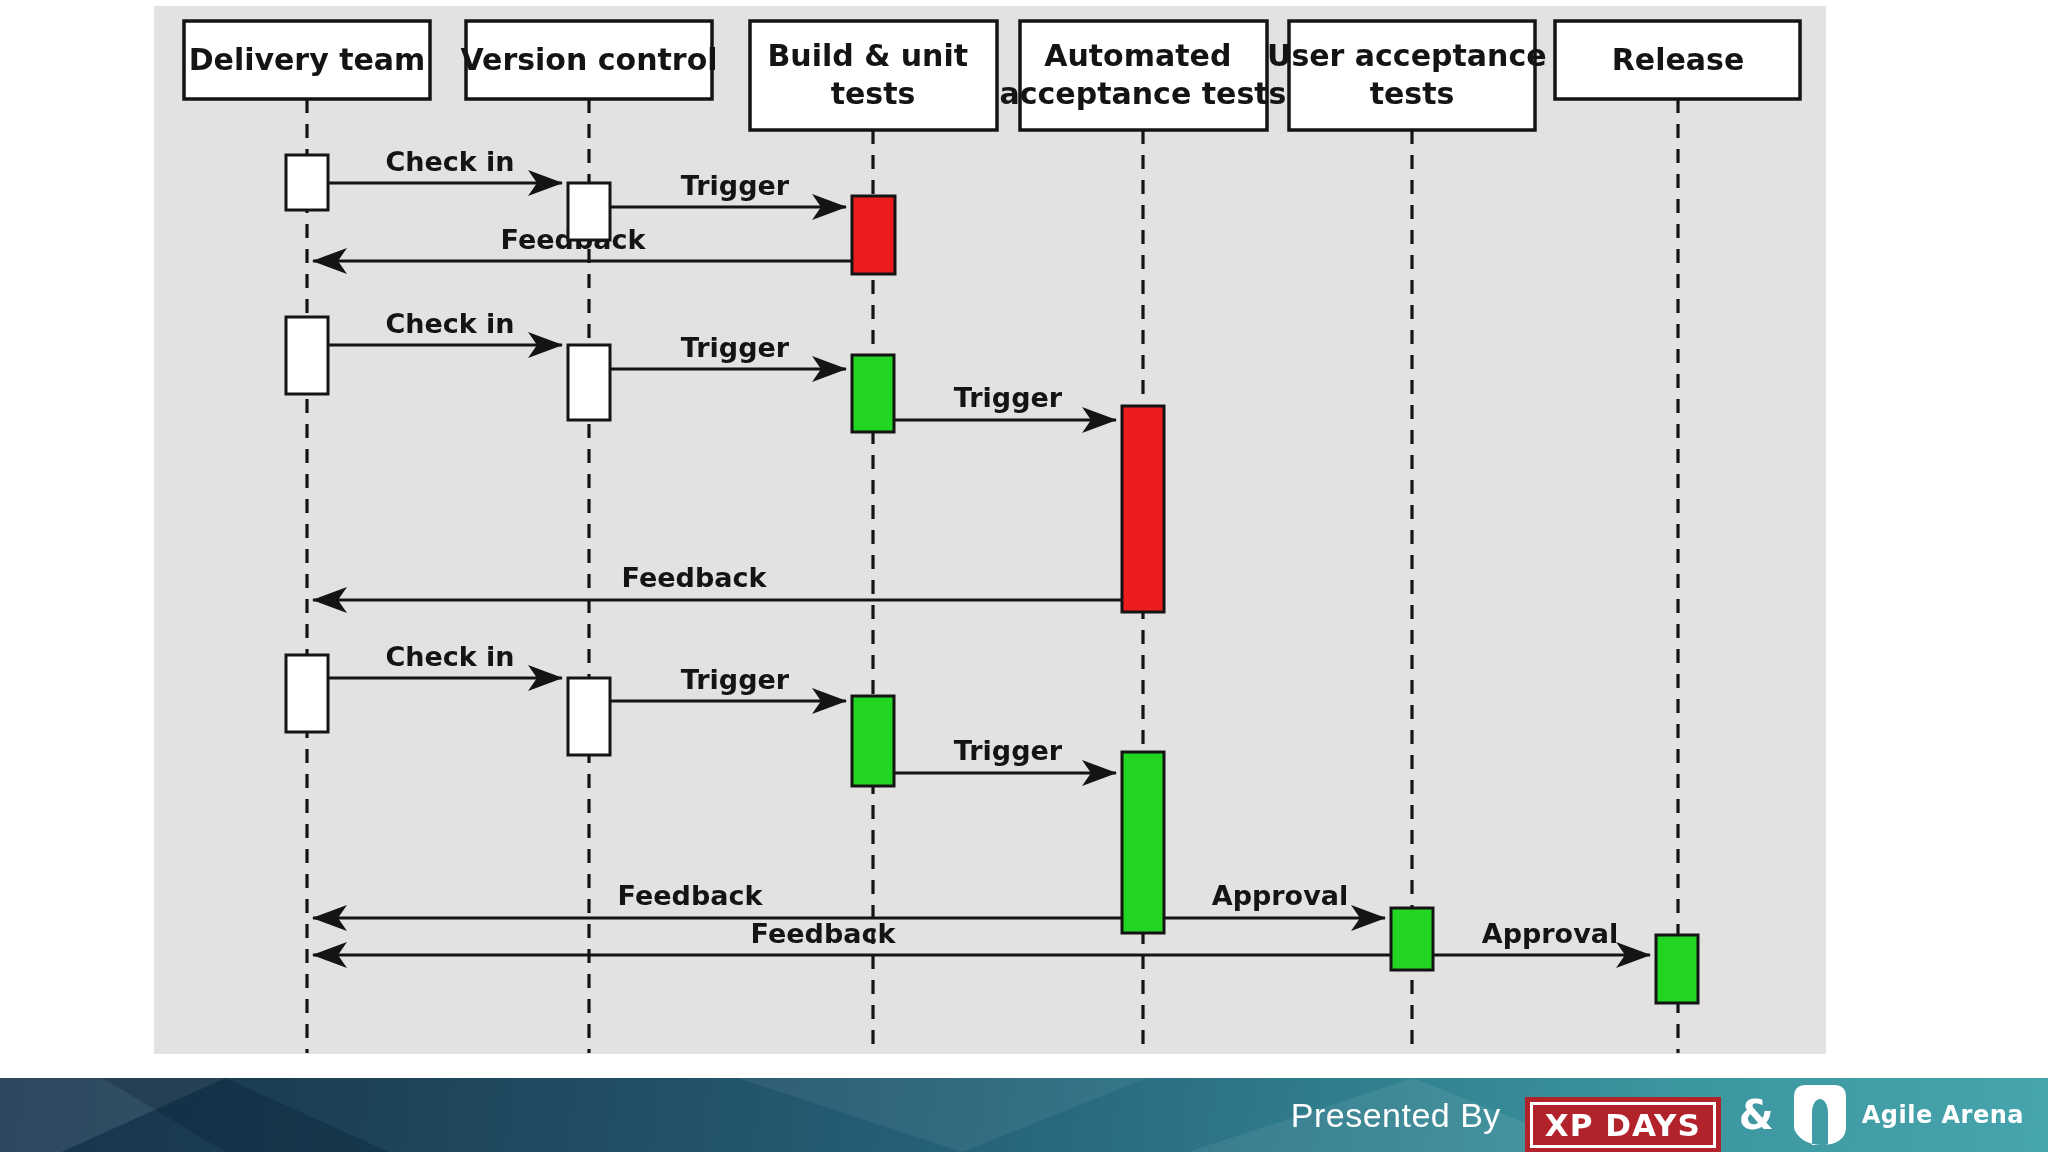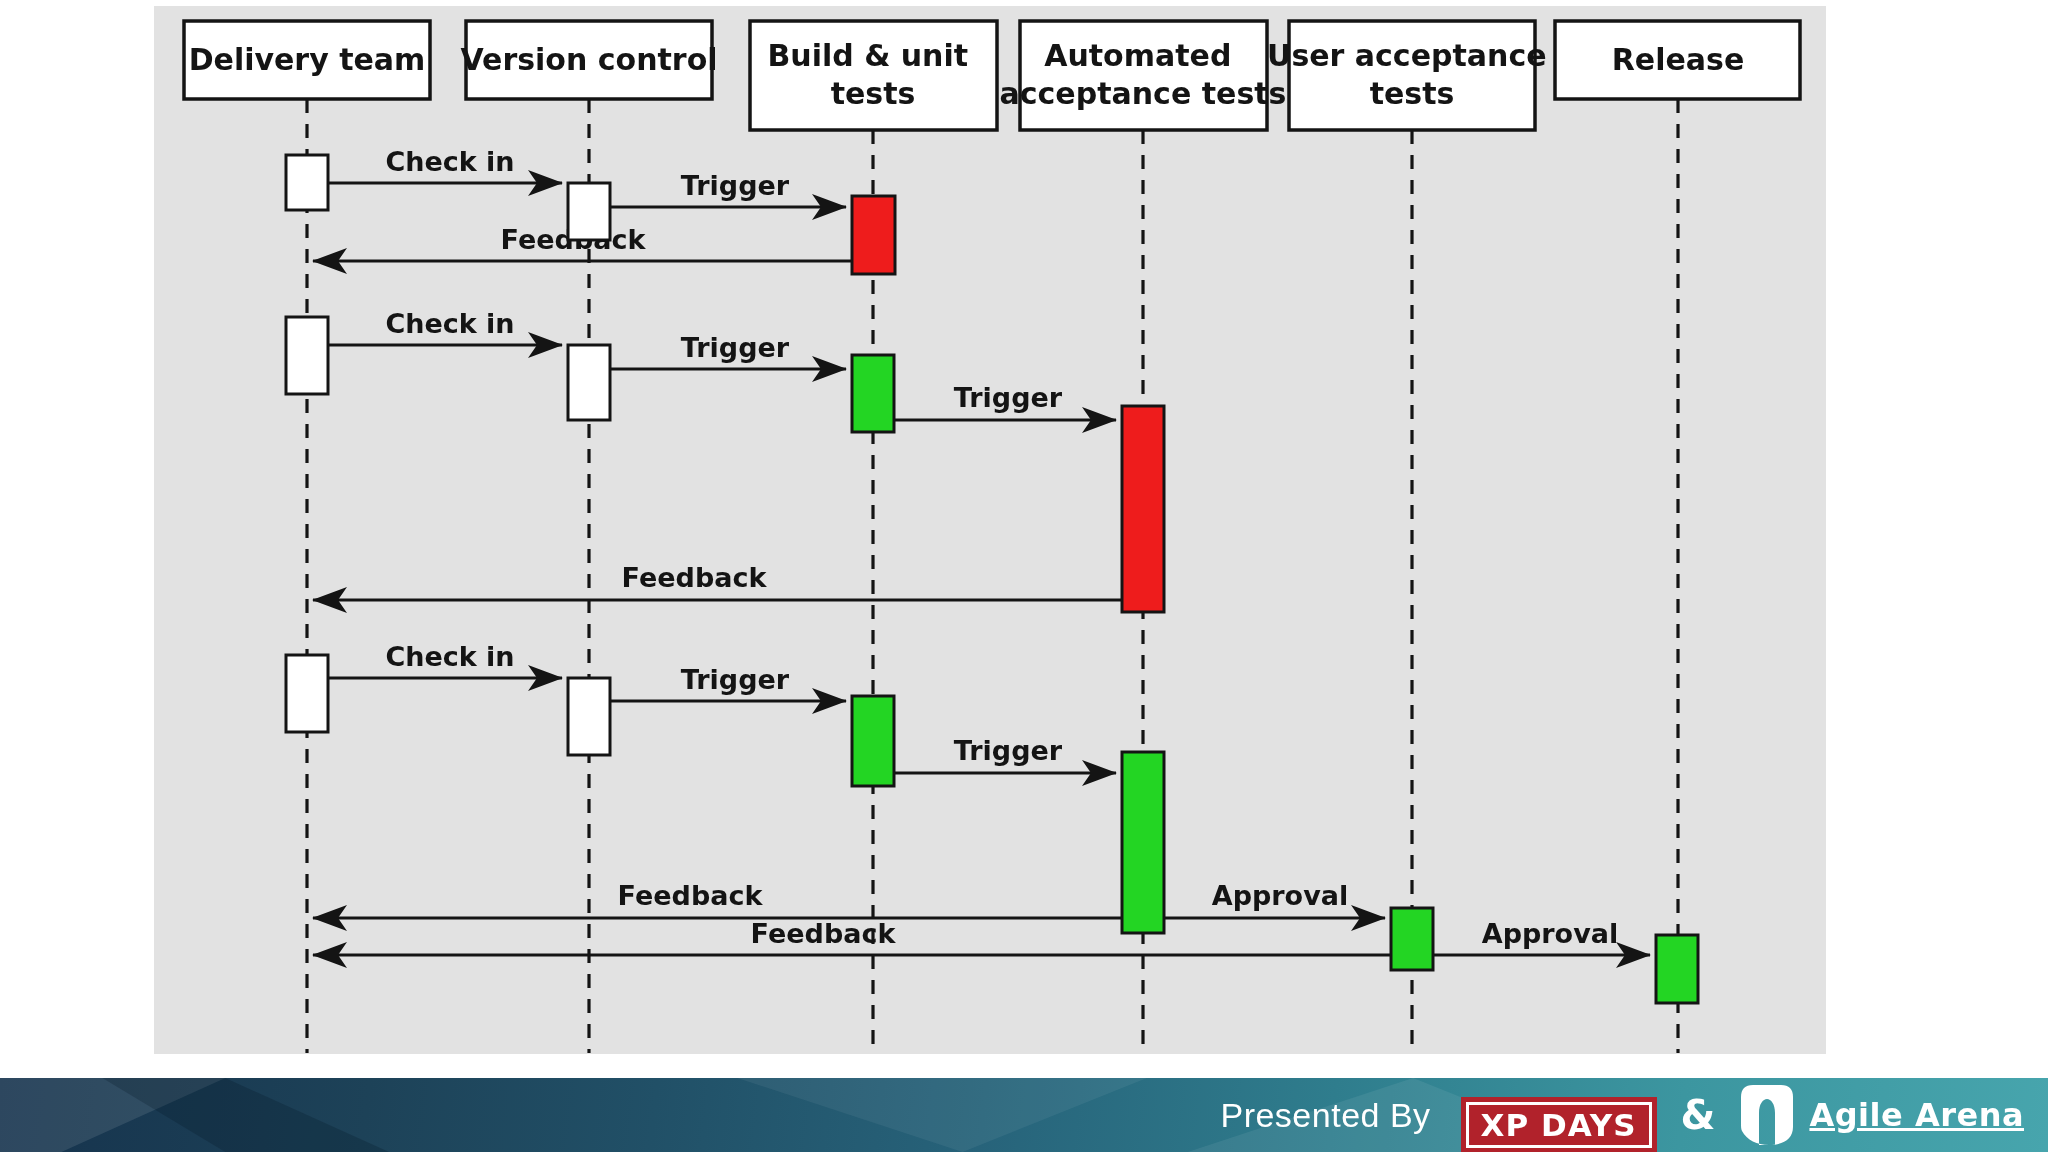--- a/index.html
+++ b/index.html
@@ -12,30 +12,30 @@
   
   .footer{position:absolute;left:0;top:1078px;width:2048px;height:74px;overflow:hidden;
           background:linear-gradient(97deg,#16334d 0%,#1d4258 18%,#215067 32%,#27637a 48%,
                                      #2f7d8d 65%,#3c96a0 82%,#47a5ad 100%);}
   .wedge{position:absolute;left:0;top:0;width:100%;height:100%;}
   .w1{background:rgba(255,255,255,0.10);clip-path:polygon(0% 0%,11% 0%,3% 100%,0% 100%);}
   .w2{background:rgba(0,16,32,0.22);clip-path:polygon(5% 0%,11% 0%,19% 100%,11% 100%);}
   .w3{background:rgba(255,255,255,0.06);clip-path:polygon(36% 0%,56% 0%,47% 100%);}
   .w4{background:rgba(255,255,255,0.07);clip-path:polygon(69% 0%,78% 100%,58% 100%);}
   .footer-content{position:absolute;left:0;top:0;width:100%;height:100%;display:flex;
-          align-items:center;justify-content:flex-end;padding-right:24px;box-sizing:border-box;gap:24px;}
+          align-items:center;justify-content:flex-end;padding-right:24px;box-sizing:border-box;gap:18px;}
   .presented-by{color:#ffffff;font-family:"Liberation Sans",sans-serif;font-weight:400;
           font-size:34px;letter-spacing:0.5px;margin-right:6px;}
   .xp-badge{background:#b1222b;padding:5px;display:inline-block;margin-top:20px;}
   .xp-badge-inner{display:inline-block;border:3px solid #ffffff;padding:2px 12px;color:#ffffff;
           font-family:"DejaVu Sans",sans-serif;font-weight:bold;font-size:31px;letter-spacing:1px;}
   .amp{color:#ffffff;font-family:"DejaVu Sans",sans-serif;font-weight:bold;font-size:40px;}
   .agile-wrap{display:flex;align-items:center;gap:14px;}
-  .agile-text{color:#ffffff;font-family:"DejaVu Sans",sans-serif;font-weight:bold;font-size:32px;
-          letter-spacing:0.5px;text-decoration:underline;}
+  .agile-text{color:#ffffff;font-family:"DejaVu Sans",sans-serif;font-weight:bold;font-size:24px;
+          letter-spacing:0.5px;}
 </style>
 </head>
 <body>
 
 <div class="stage">
 
   <svg class="diagram-svg" width="2048" height="1152" viewBox="0 0 2048 1152">
     <defs>
       <marker id="arr" markerUnits="userSpaceOnUse" markerWidth="38" markerHeight="28" refX="34" refY="13" orient="auto">
         <path d="M0,0 L35,13 L0,26 L9,13 Z" fill="#141414"></path>

